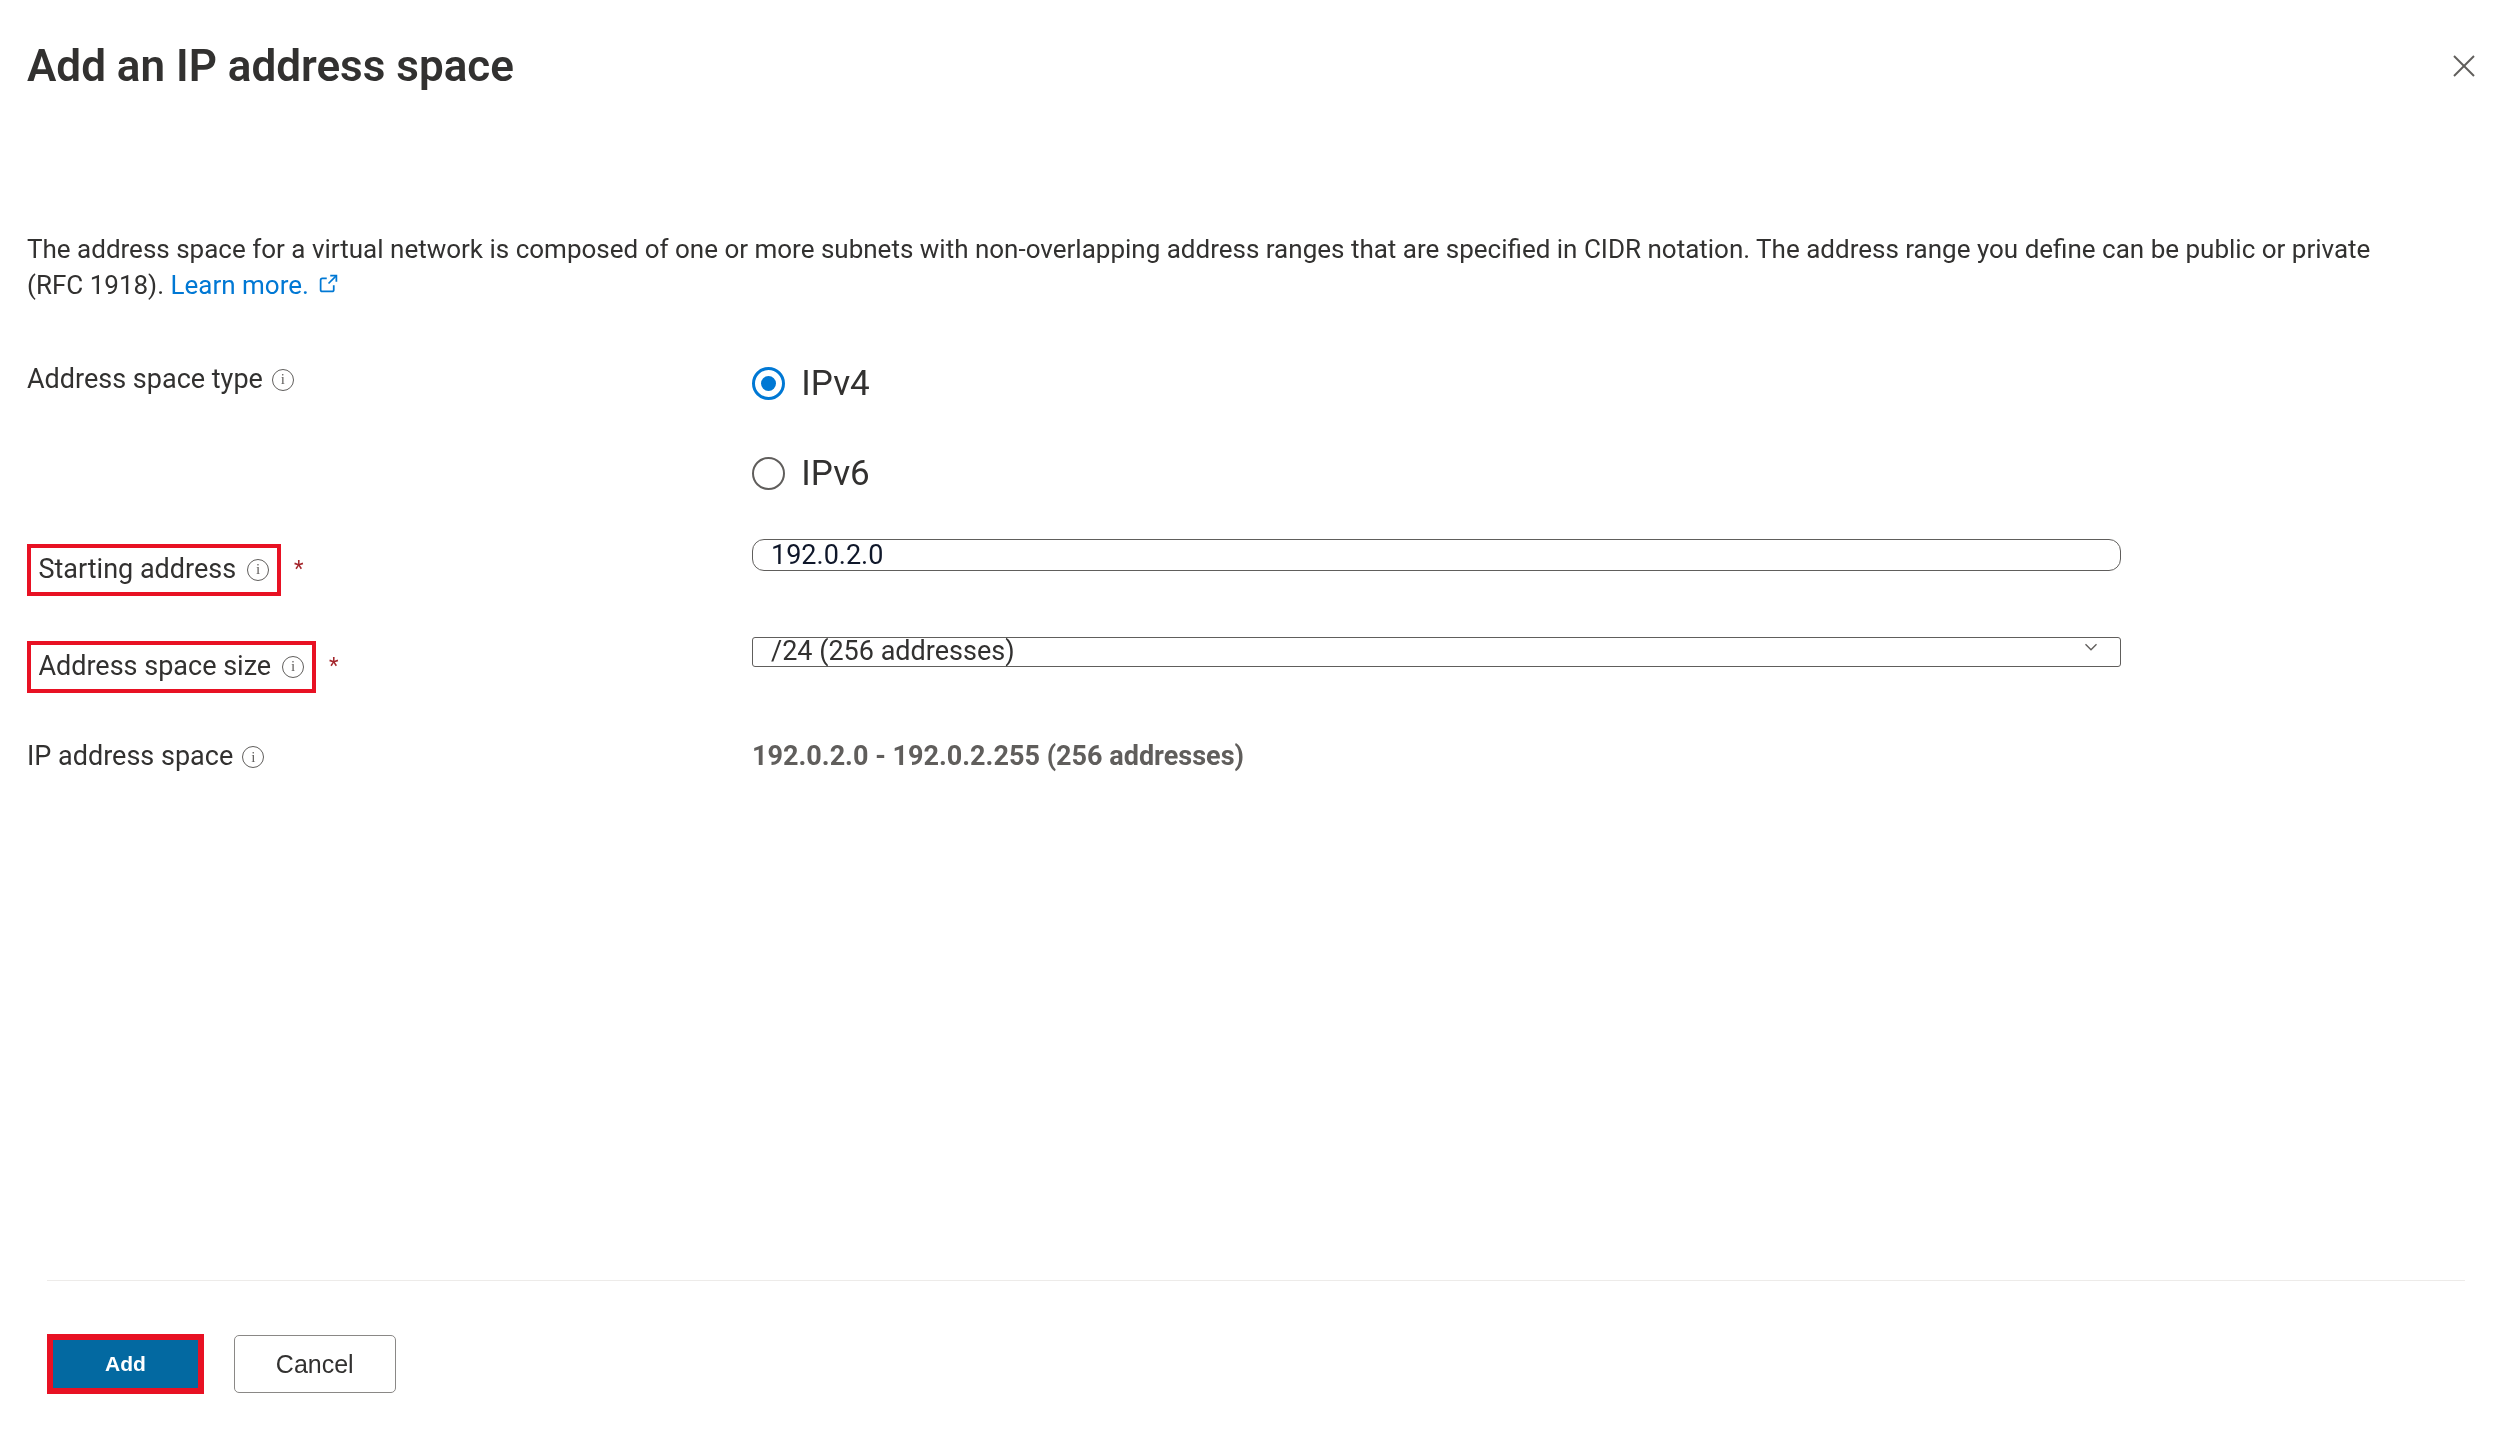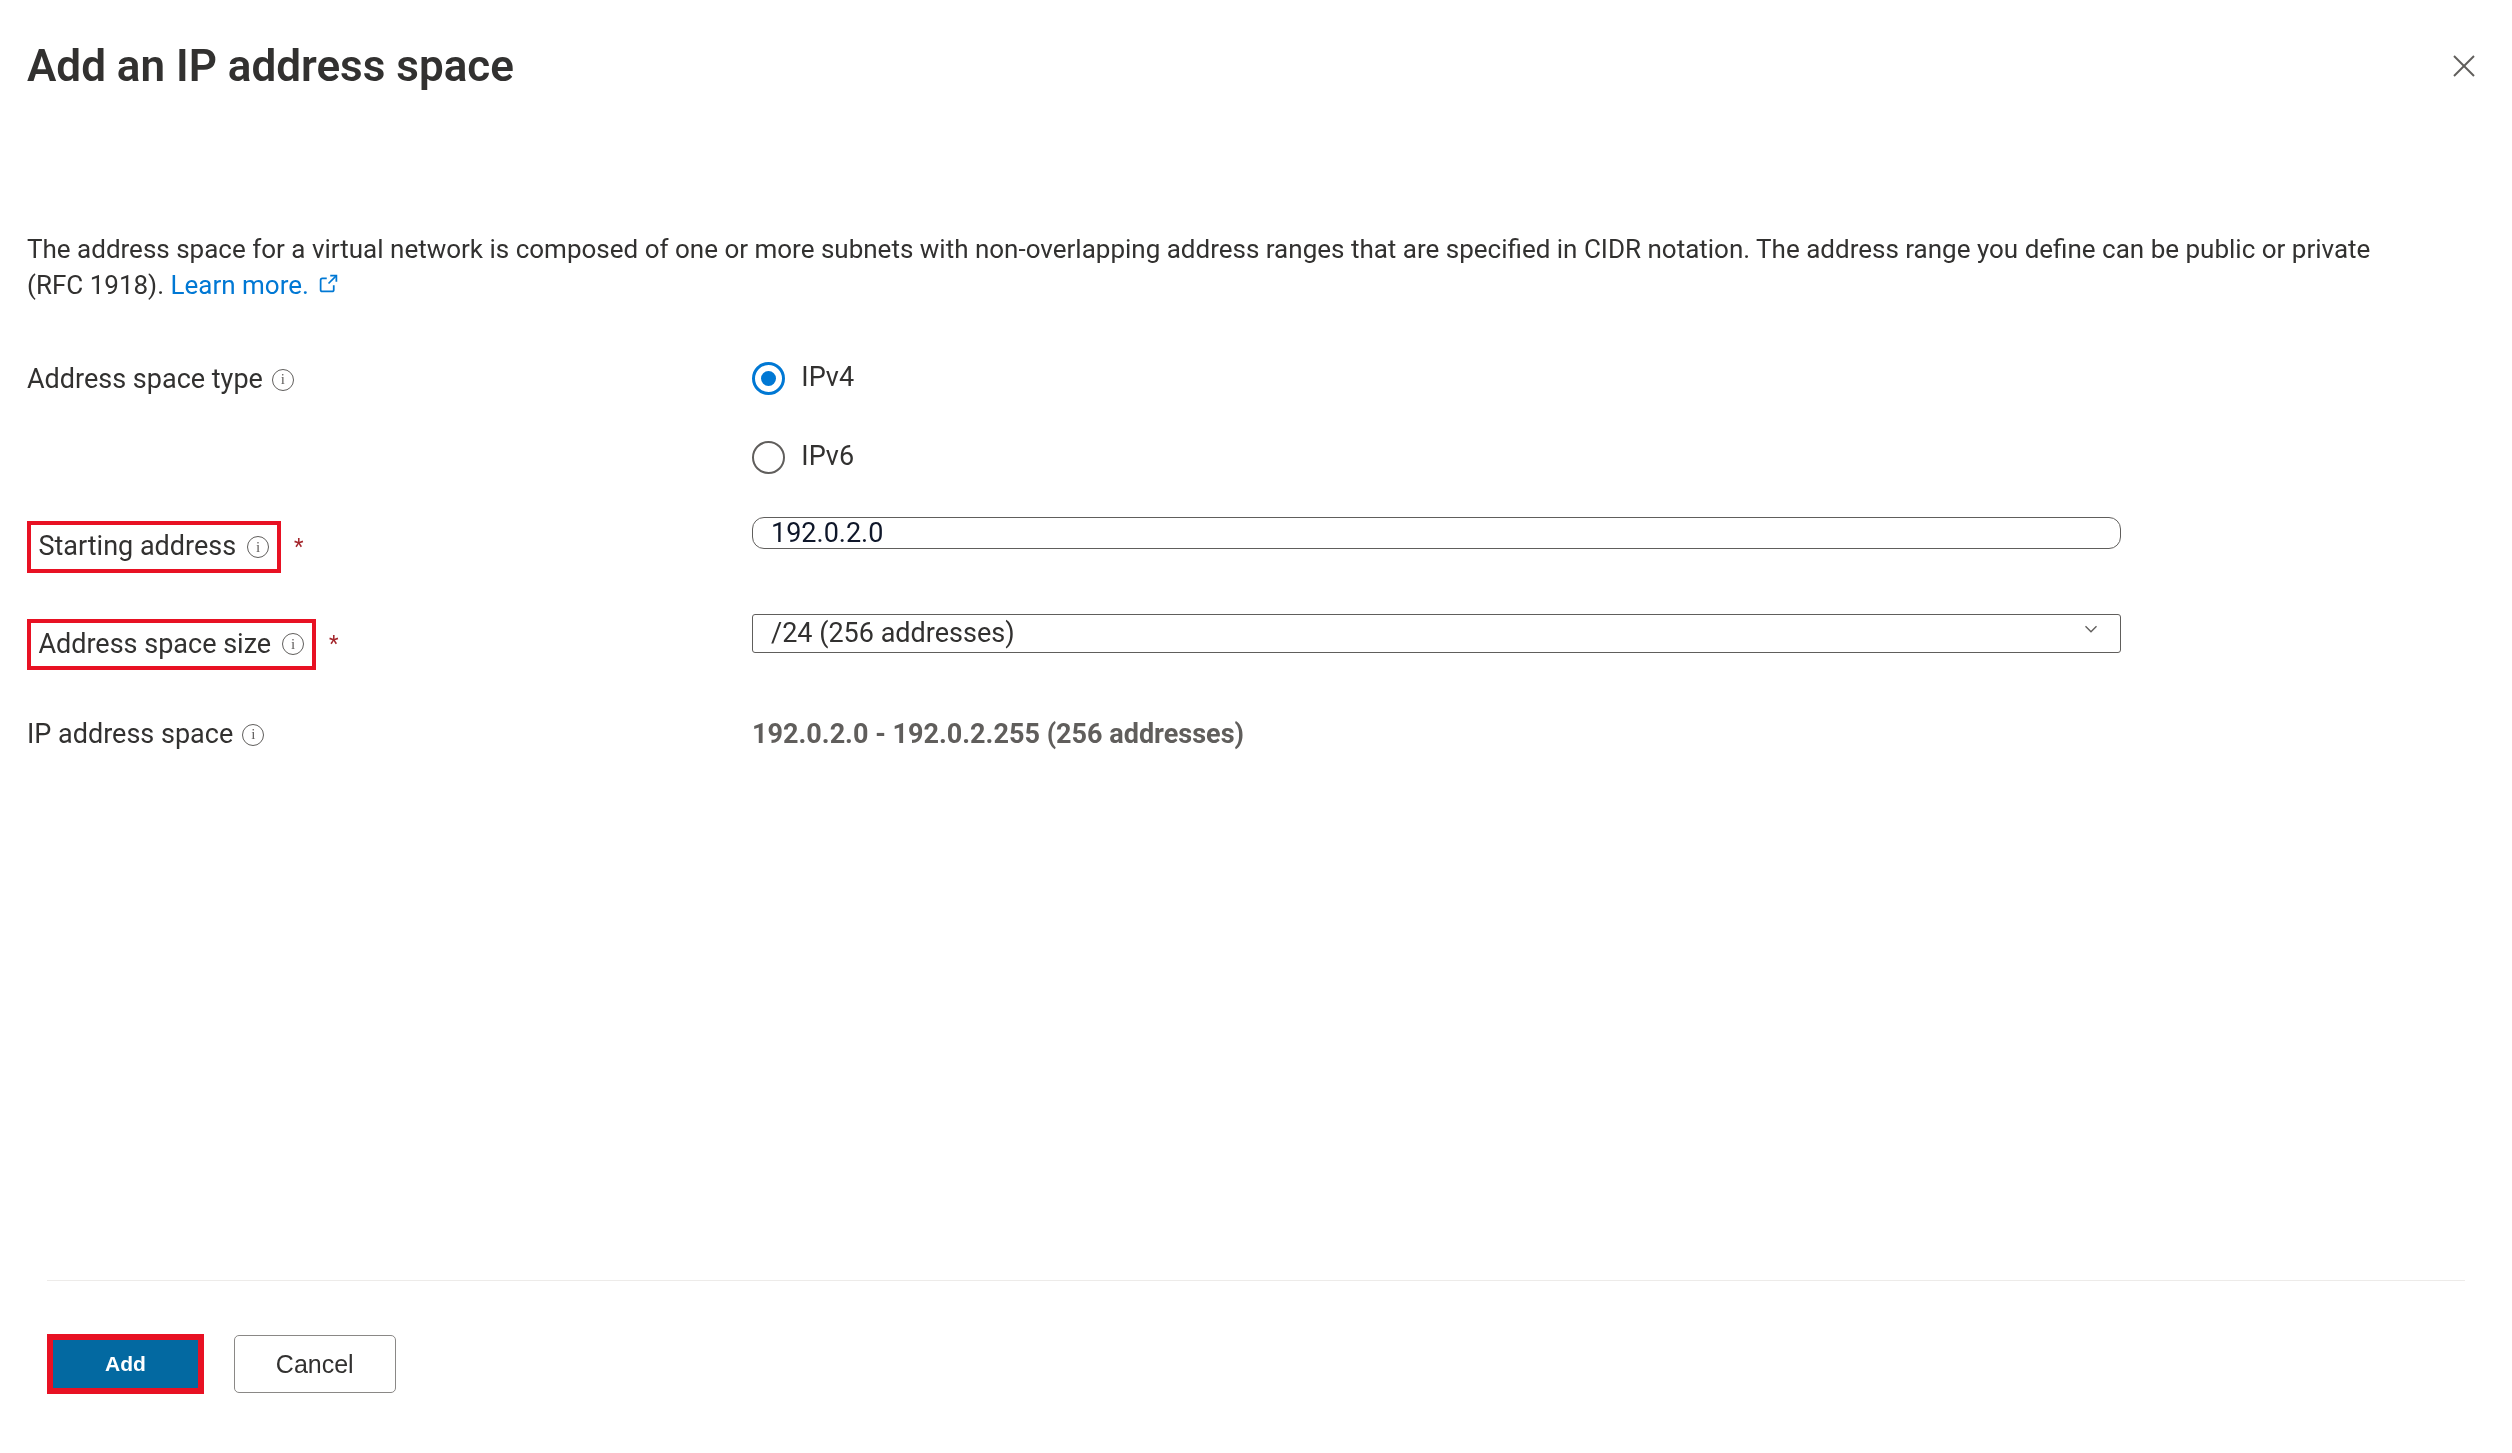--- a/index.html
+++ b/index.html
@@ -125,36 +125,36 @@
   .radio-outer.unchecked {
     border: 2.2px solid #605e5c;
   }
   .radio-inner {
     width: 15px;
     height: 15px;
     border-radius: 50%;
     background: #0078d4;
   }
   .radio-label {
-    font-size: 27px;
+    font-size: 35px;
     text-align: right;
   }
   .text-input {
     width: 100%;
     height: 32px;
     border: 1.5px solid #605e5c;
     border-radius: 12px;
     padding: 0 18px;
     font-size: 27px;
     color: #0f172a;
     font-family: inherit;
   }
   .dropdown {
     width: 100%;
-    height: 39px;
+    height: 30px;
     border: 1.5px solid #605e5c;
     border-radius: 3px;
     padding: 0 18px;
     font-size: 27px;
     display: flex;
     align-items: center;
     justify-content: space-between;
     cursor: pointer;
     background: #fff;
   }

